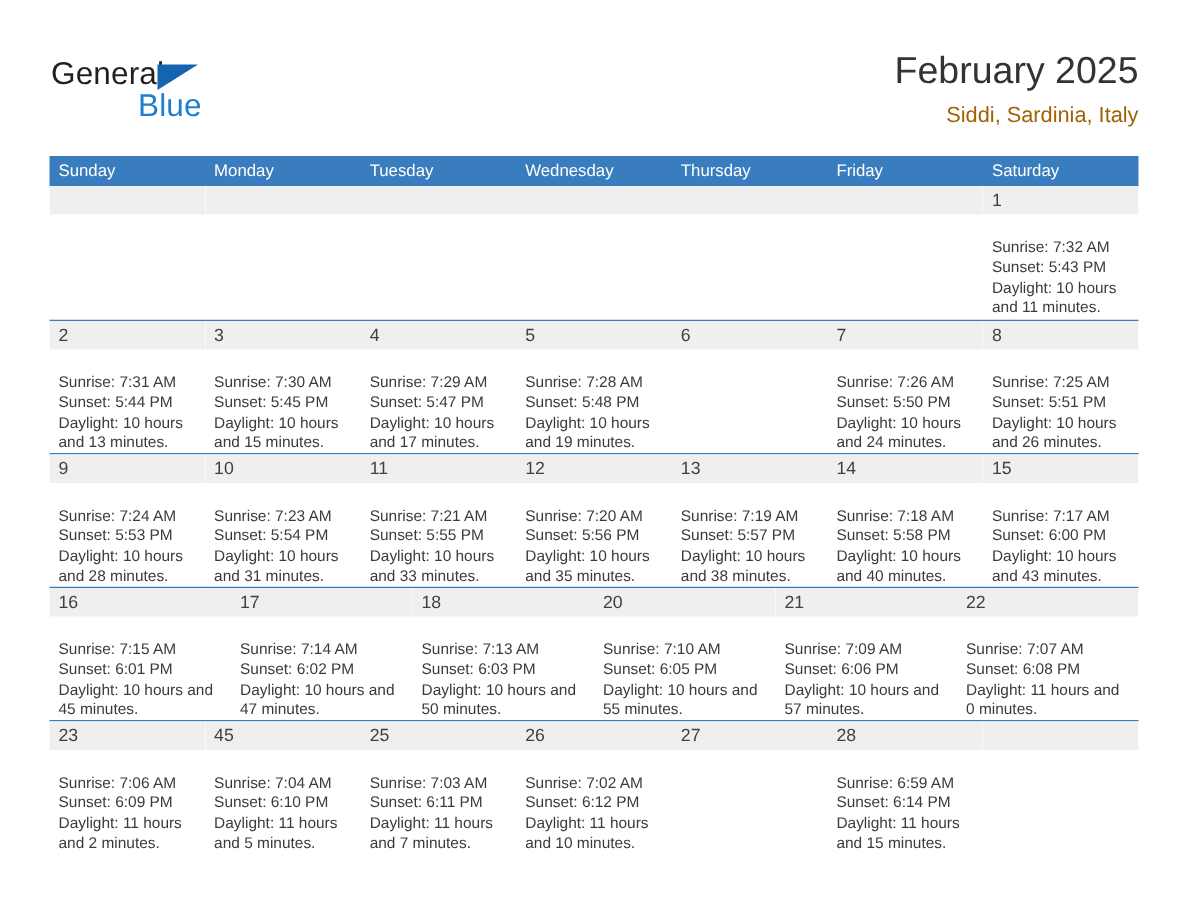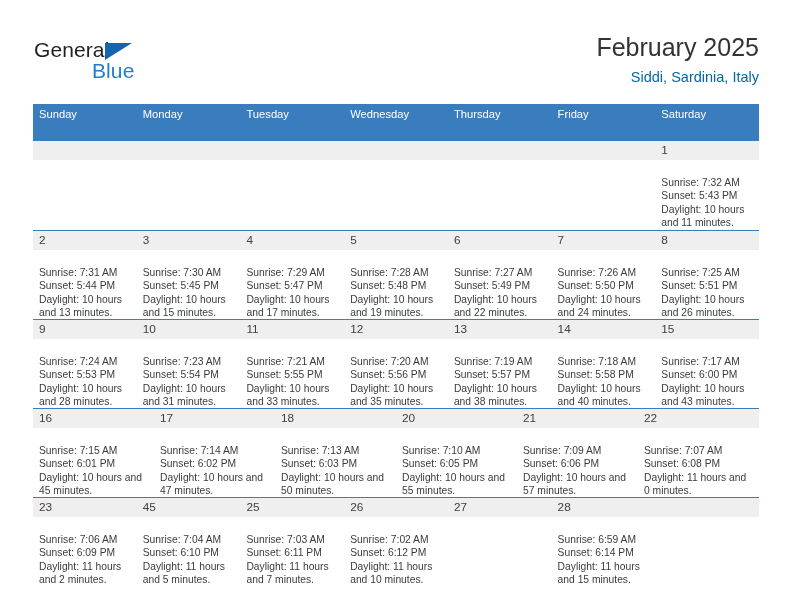--- a/index.html
+++ b/index.html
@@ -70,37 +70,37 @@
     text-align: right;
   }
   .cal-title {
     font-size: 25px;
     color: #333333;
     line-height: 34px;
     white-space: nowrap;
   }
   .cal-subtitle {
     font-size: 14.5px;
-    color: #0369a1;
+    color: #a16207;
     line-height: 22px;
     margin-top: 2px;
     white-space: nowrap;
   }
 
   
   .calendar {
     position: absolute;
     left: 33px;
     top: 104px;
     width: 726px;
   }
   .weekdays {
     display: flex;
     background: #3a7dbf;
-    height: 37px;
+    height: 20px;
   }
   .weekday {
     flex: 1 1 0;
     font-size: 11.2px;
     color: #ffffff;
     line-height: 21px;
     padding-left: 6px;
     box-sizing: border-box;
     white-space: nowrap;
   }
@@ -261,25 +261,20 @@
             <div class="day-info">
               <div>Sunrise: 7:28 AM</div>
               <div>Sunset: 5:48 PM</div>
               <div class="wrap">Daylight: 10 hours and 19 minutes.</div>
             </div>
           </div>
           <div class="day">
             <div class="day-num-band">
               <div class="day-num">6</div>
             </div>
-            <div class="day-info">
-              <div>Sunrise: 7:27 AM</div>
-              <div>Sunset: 5:49 PM</div>
-              <div class="wrap">Daylight: 10 hours and 22 minutes.</div>
-            </div>
           </div>
           <div class="day">
             <div class="day-num-band">
               <div class="day-num">7</div>
             </div>
             <div class="day-info">
               <div>Sunrise: 7:26 AM</div>
               <div>Sunset: 5:50 PM</div>
               <div class="wrap">Daylight: 10 hours and 24 minutes.</div>
             </div>

